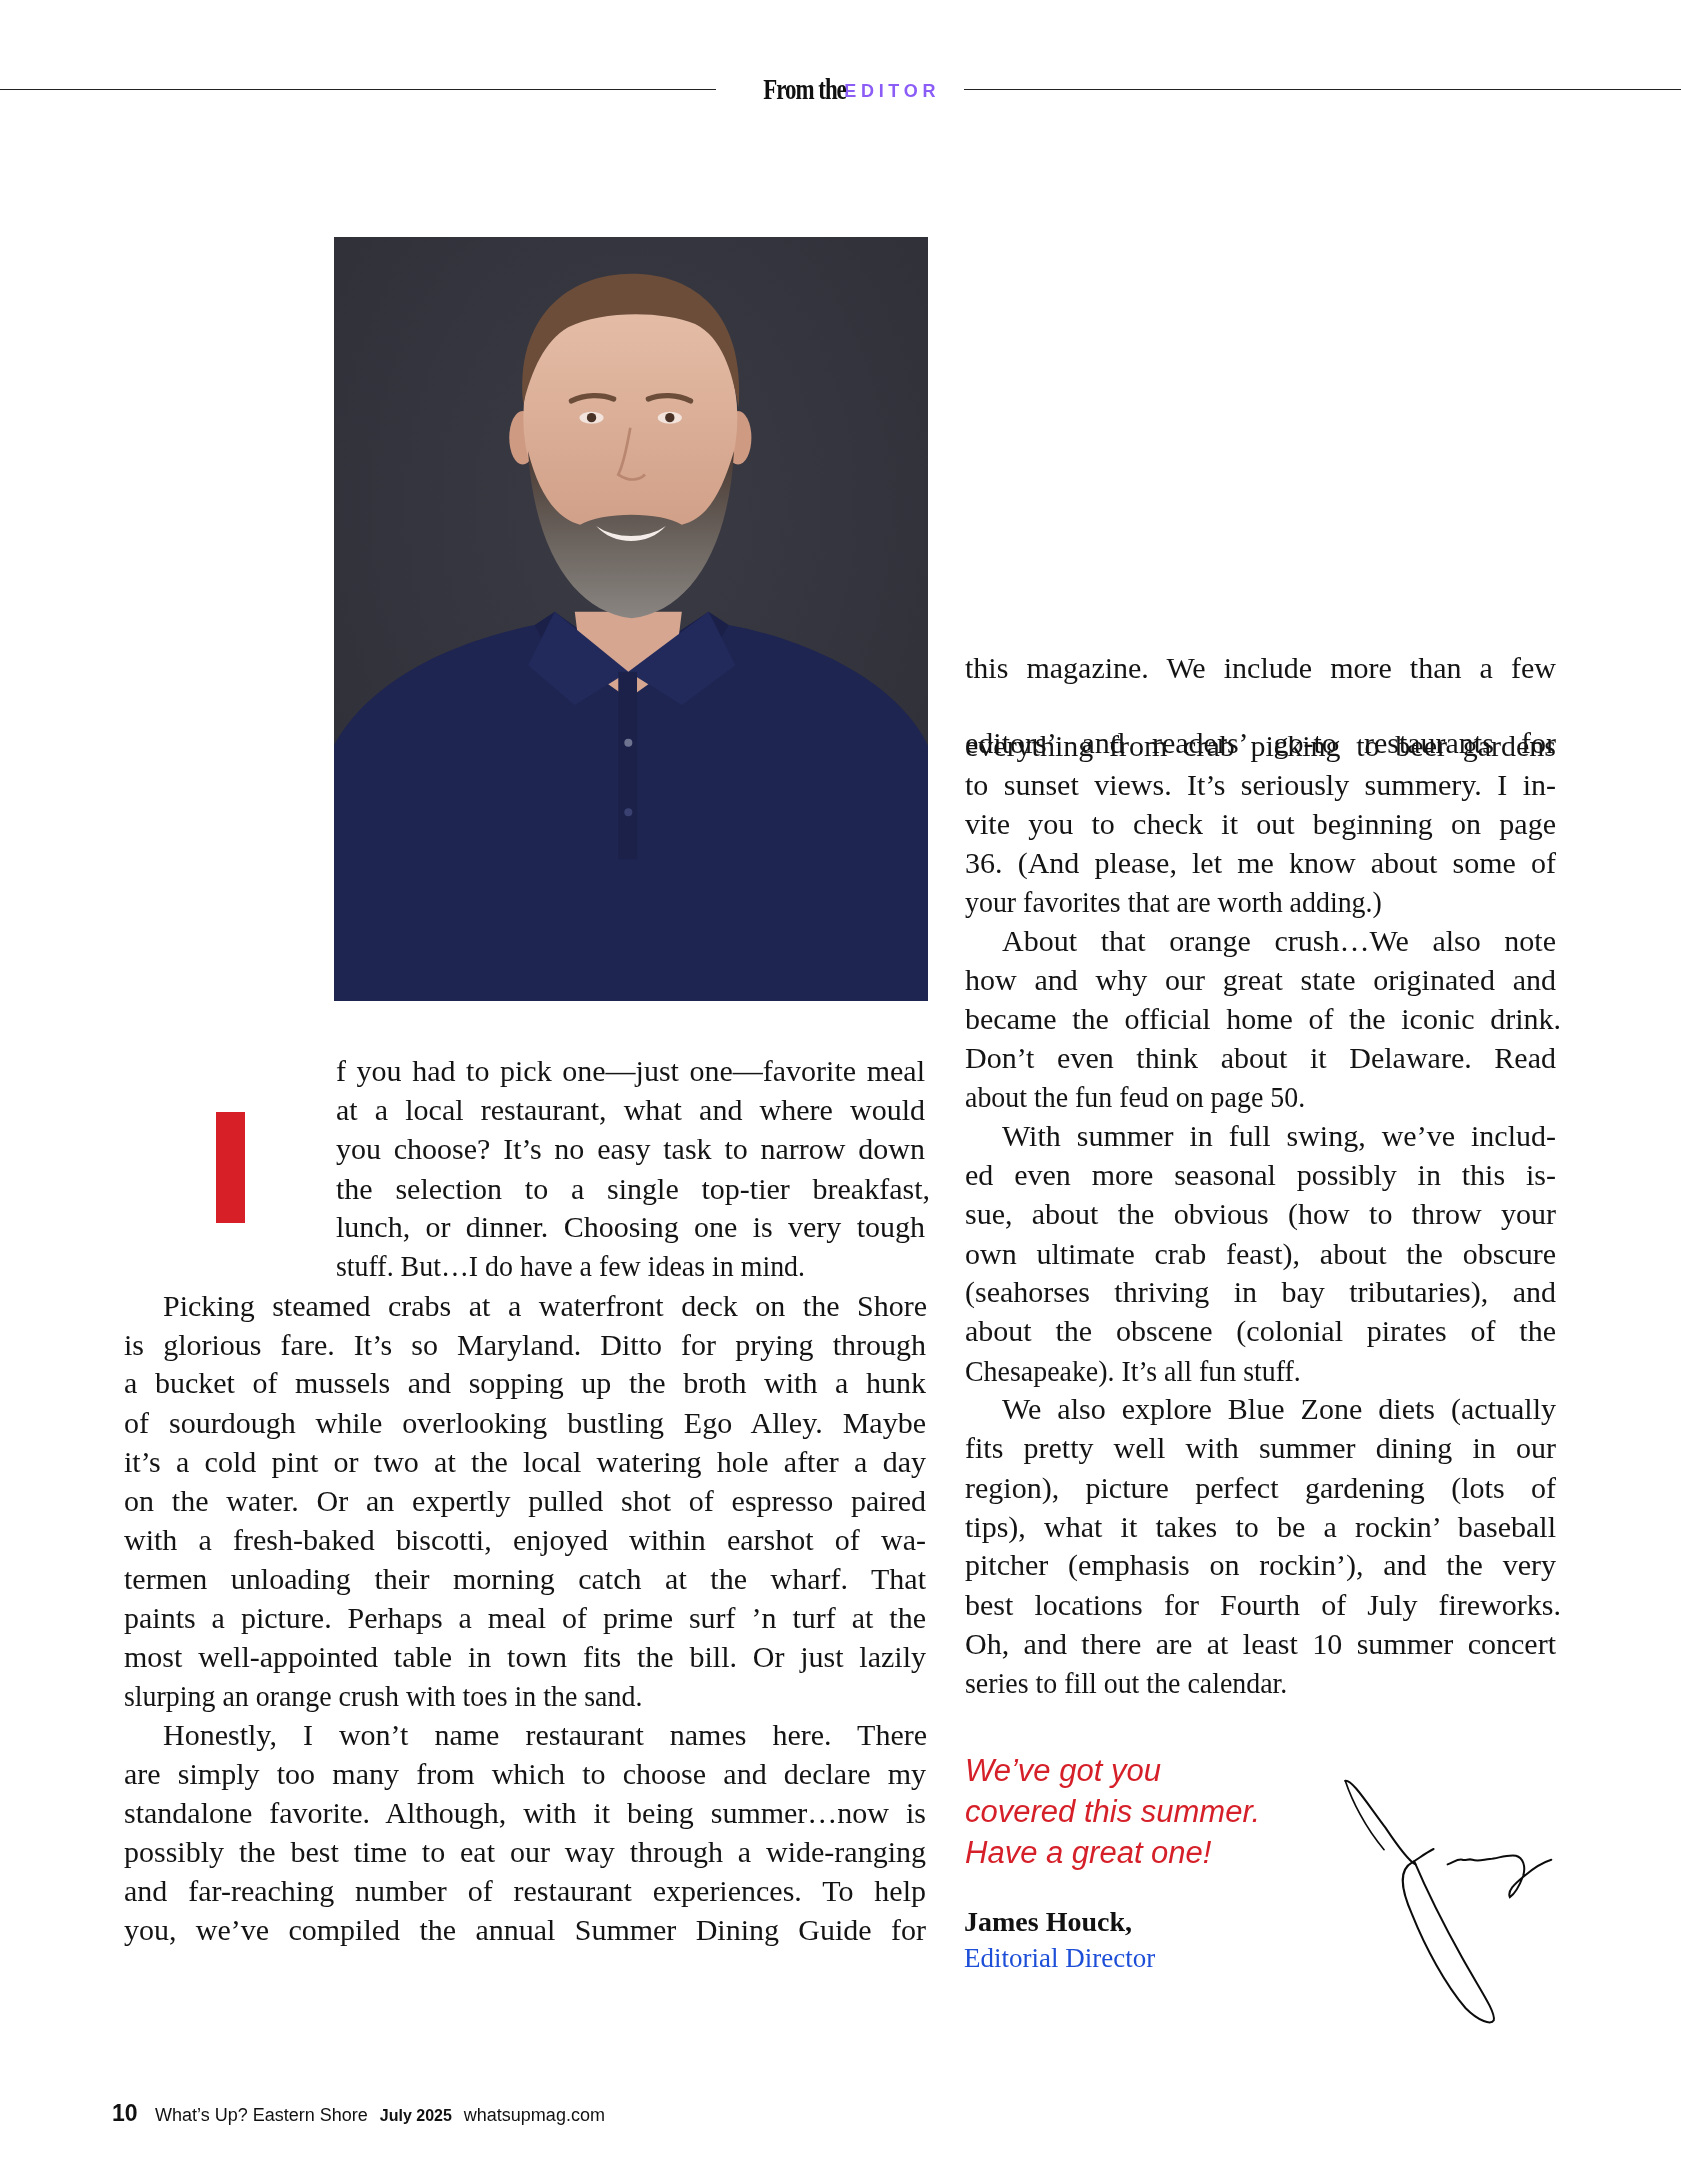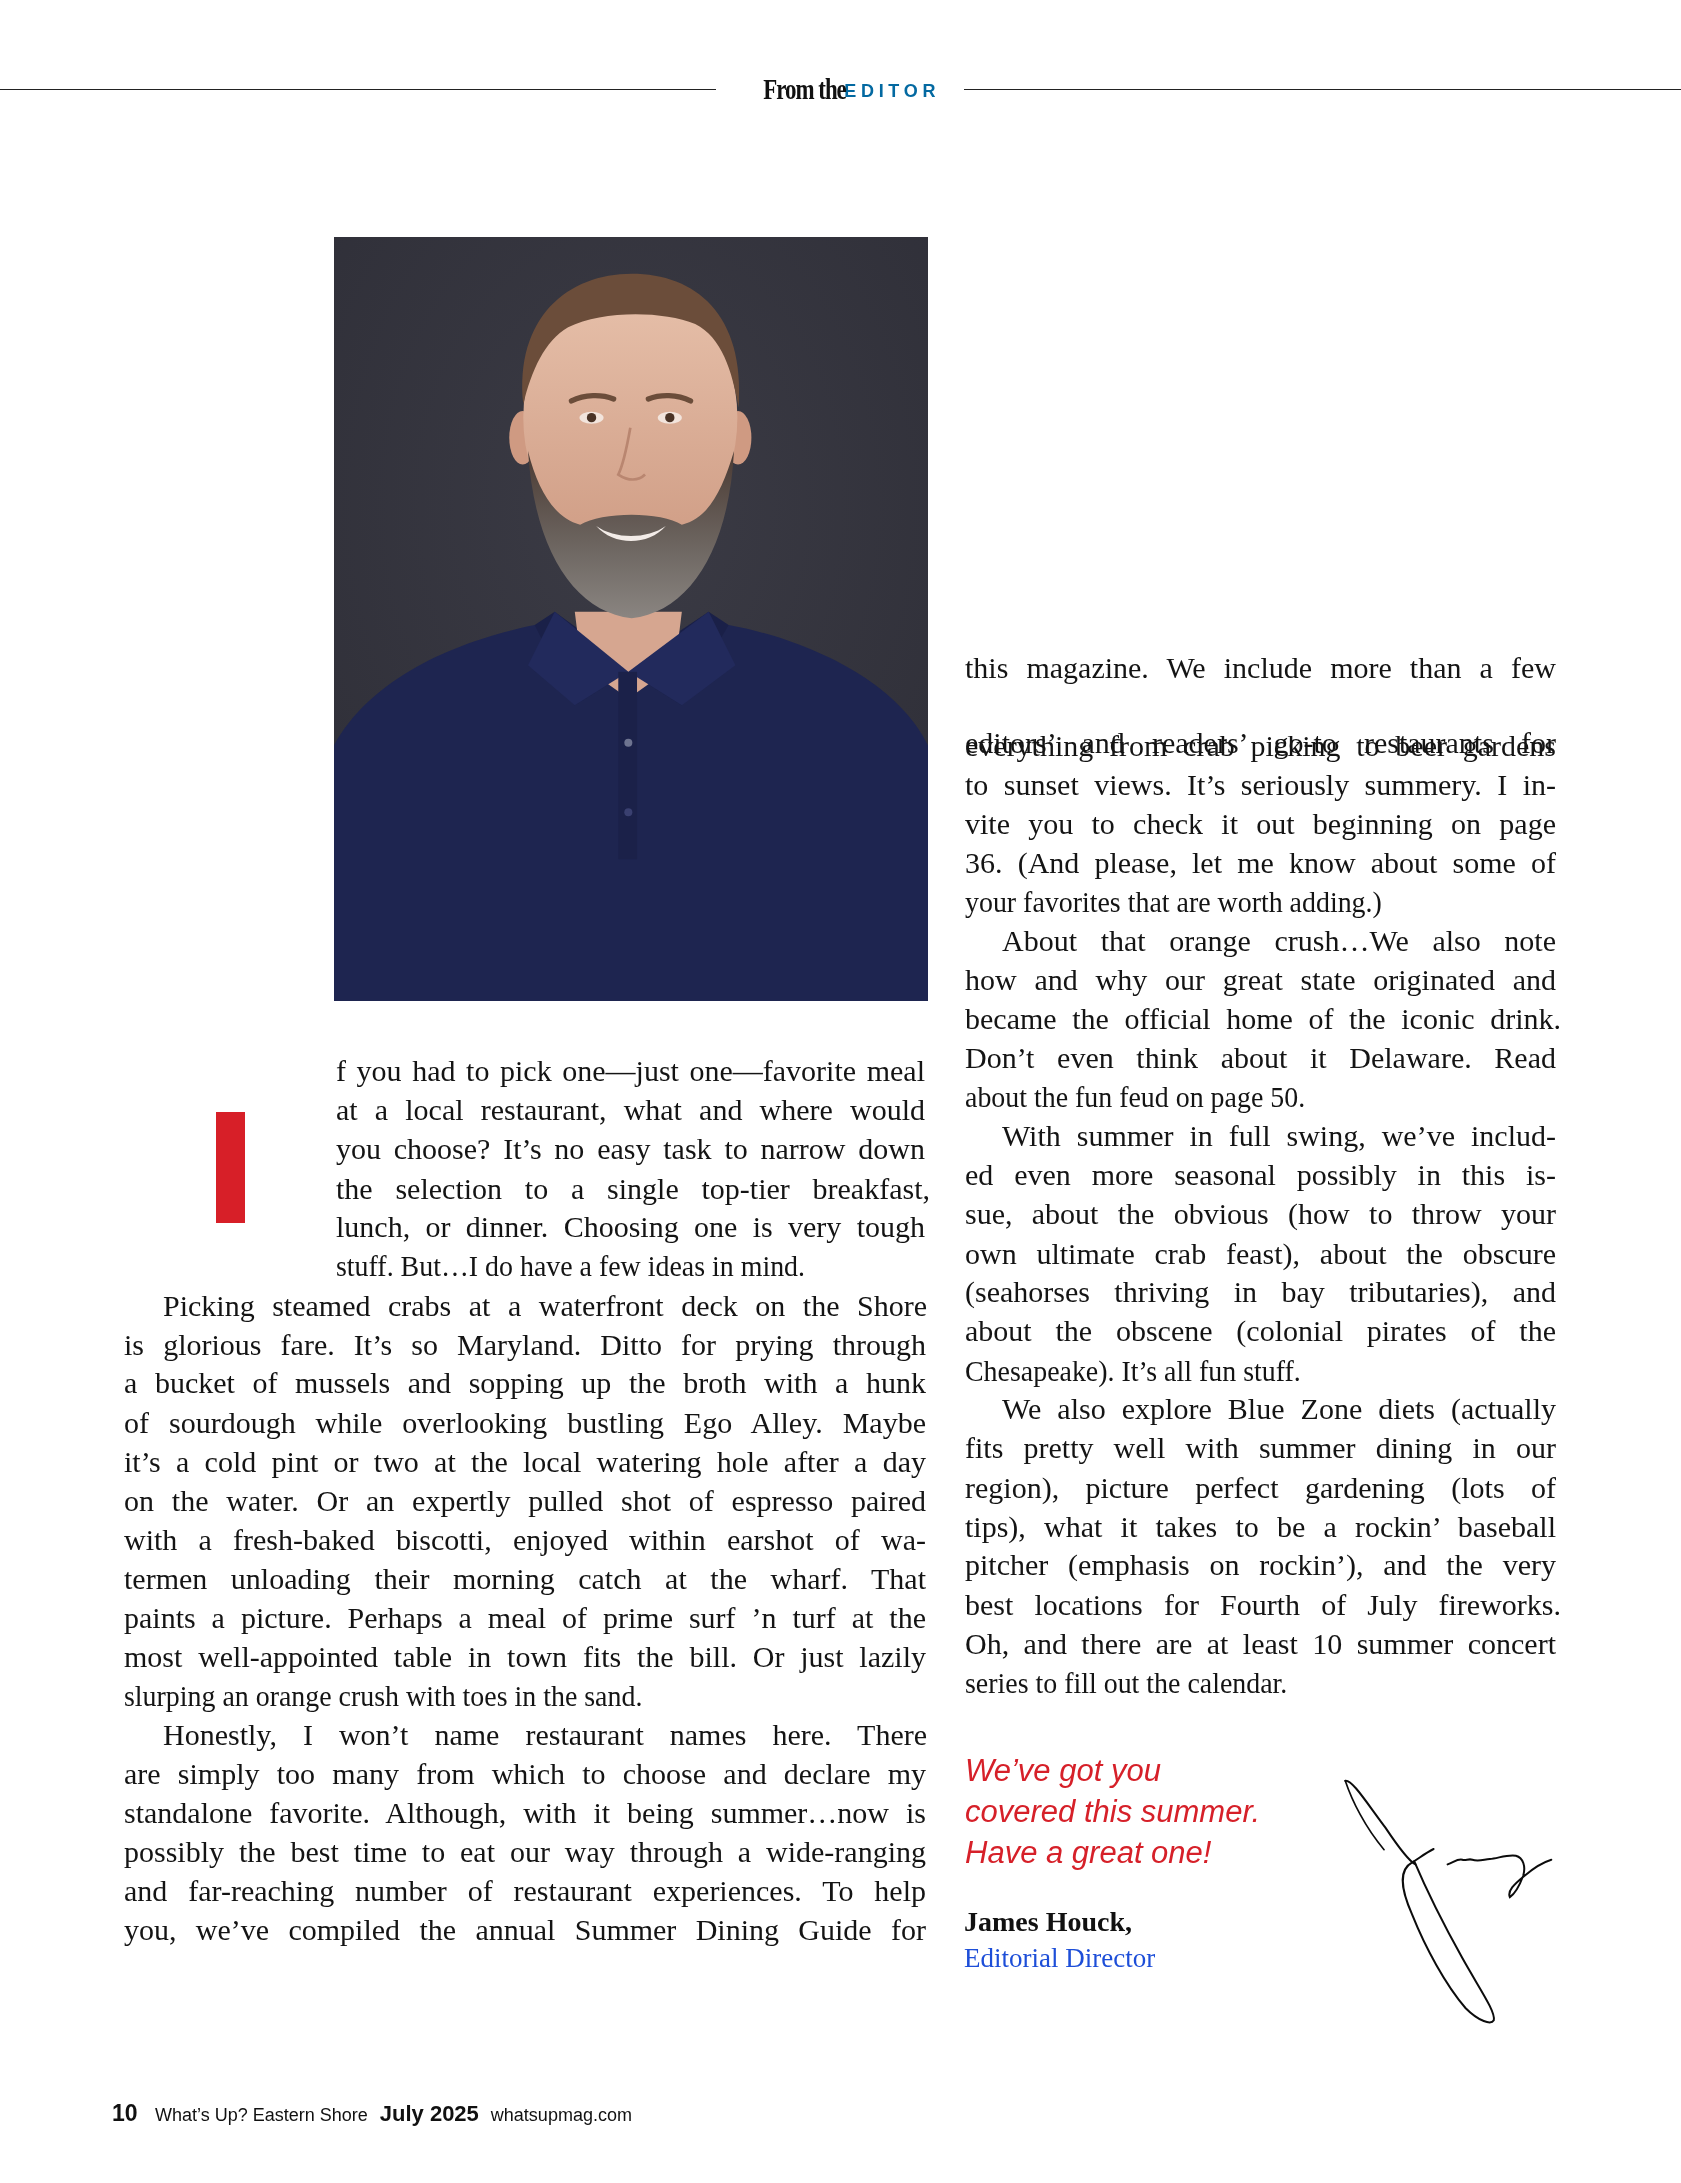--- a/index.html
+++ b/index.html
@@ -40,21 +40,21 @@
     transform: scaleX(0.78);
     transform-origin: right center;
     color: #111;
     margin-right: -9.4px;
   }
   #hdr-editor {
     font-family: "Liberation Sans", sans-serif;
     font-weight: bold;
     font-size: 18px;
     letter-spacing: 4.7px;
-    color: #0369a1;
+    color: #8b5cf6;
     margin-top: 5.4px;
   }
 
   
   #photo {
     position: absolute;
     left: 334px;
     top: 237px;
     width: 594px;
     height: 764px;
@@ -137,21 +137,21 @@
     top: 2100px;
     height: 29.4px;
     display: flex;
     align-items: baseline;
     white-space: nowrap;
     font-family: "Liberation Sans", sans-serif;
     color: #111;
   }
   #footer-page { font-weight: bold; font-size: 23px; margin-right: 17.4px; }
   #footer-mag { font-size: 18px; margin-right: 12px; }
-  #footer-issue { font-weight: bold; font-size: 22px; margin-right: 12px; }
+  #footer-issue { font-weight: bold; font-size: 16px; margin-right: 12px; }
   #footer-site { font-size: 18px; }
 </style>
 </head>
 <body>
 
 <div id="page">
 
   <div class="hdr-rule" id="hdr-rule-left"></div>
   <div id="hdr-title">
     <span id="hdr-from">From the</span>

